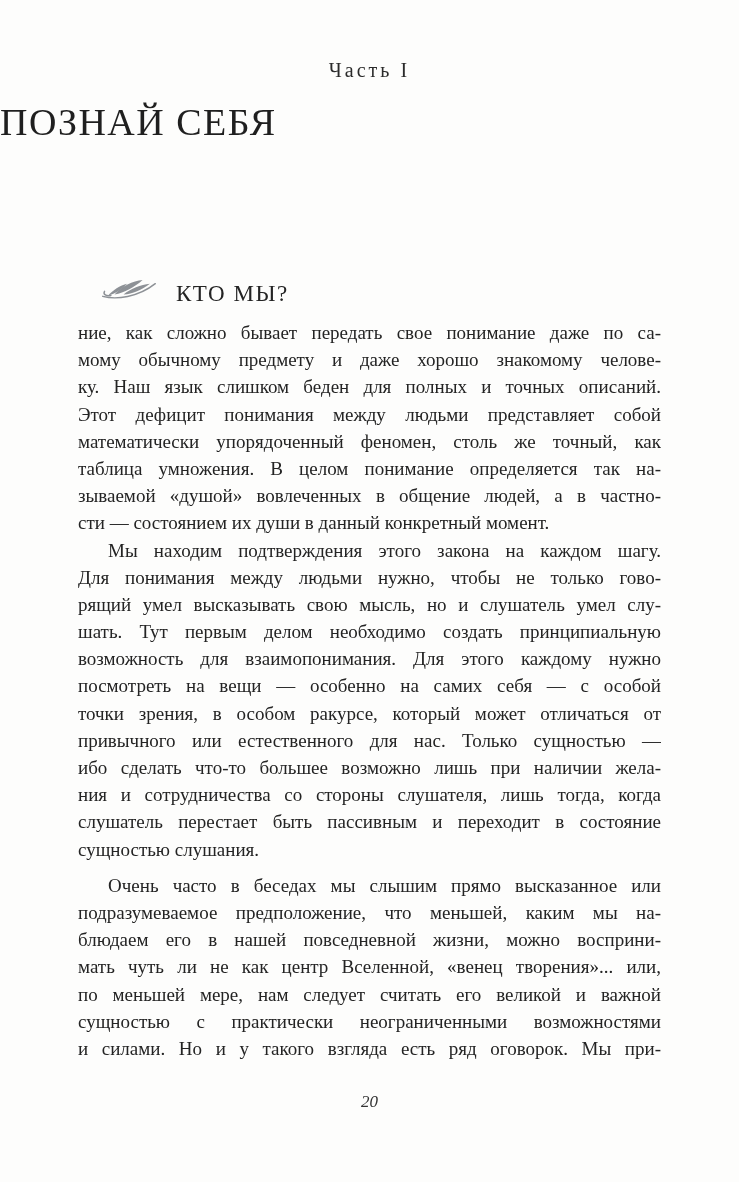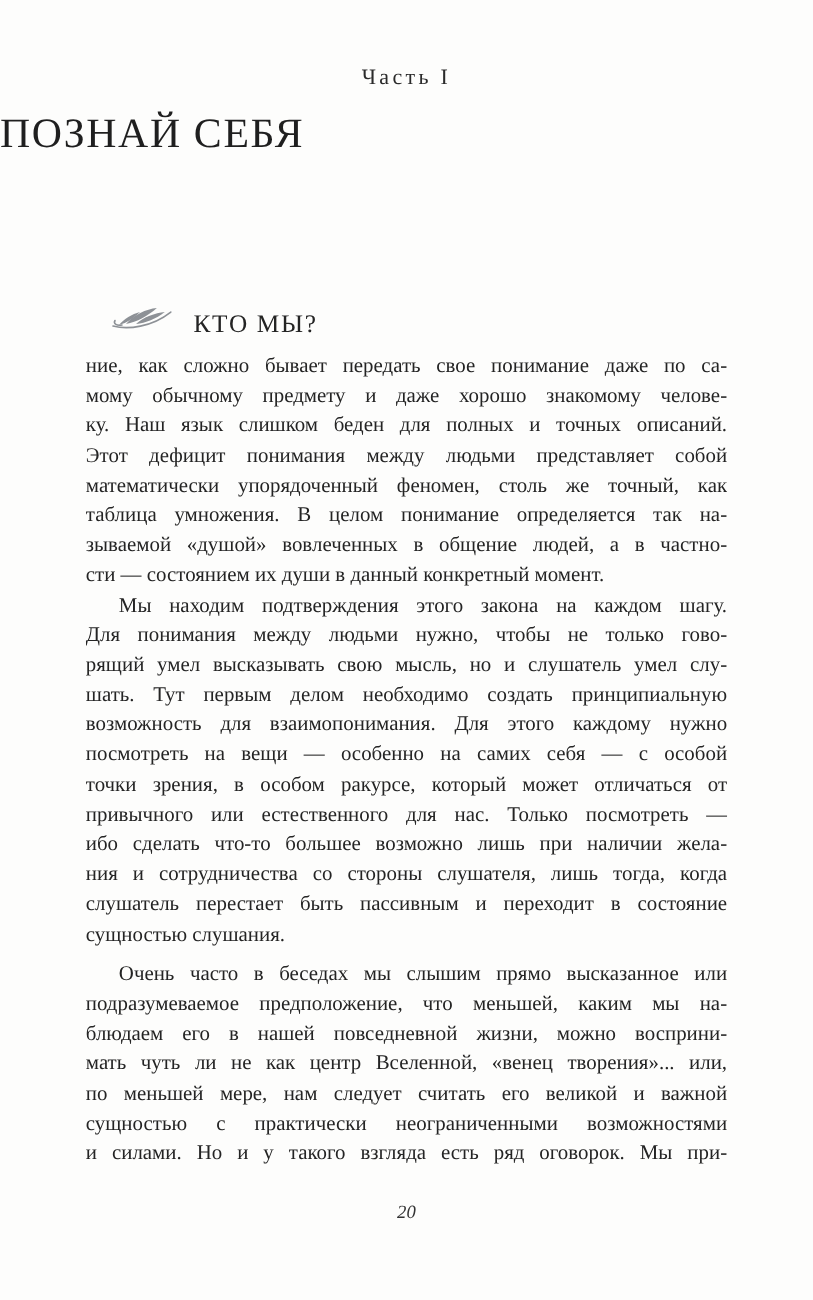--- a/index.html
+++ b/index.html
@@ -112,21 +112,21 @@
         <div class="line noj">сти — состоянием их души в данный конкретный момент.</div>
       </div>
       <div class="para">
         <div class="line indent">Мы находим подтверждения этого закона на каждом шагу.</div>
         <div class="line">Для понимания между людьми нужно, чтобы не только гово-</div>
         <div class="line">рящий умел высказывать свою мысль, но и слушатель умел слу-</div>
         <div class="line">шать. Тут первым делом необходимо создать принципиальную</div>
         <div class="line">возможность для взаимопонимания. Для этого каждому нужно</div>
         <div class="line">посмотреть на вещи — особенно на самих себя — с особой</div>
         <div class="line">точки зрения, в особом ракурсе, который может отличаться от</div>
-        <div class="line">привычного или естественного для нас. Только посмотреть —</div>
+        <div class="line">привычного или естественного для нас. Только сущностью —</div>
         <div class="line">ибо сделать что-то большее возможно лишь при наличии жела-</div>
         <div class="line">ния и сотрудничества со стороны слушателя, лишь тогда, когда</div>
         <div class="line">слушатель перестает быть пассивным и переходит в состояние</div>
         <div class="line noj">сущностью слушания.</div>
       </div>
       <div class="para">
         <div class="line indent">Очень часто в беседах мы слышим прямо высказанное или</div>
         <div class="line">подразумеваемое предположение, что меньшей, каким мы на-</div>
         <div class="line">блюдаем его в нашей повседневной жизни, можно восприни-</div>
         <div class="line">мать чуть ли не как центр Вселенной, «венец творения»... или,</div>

